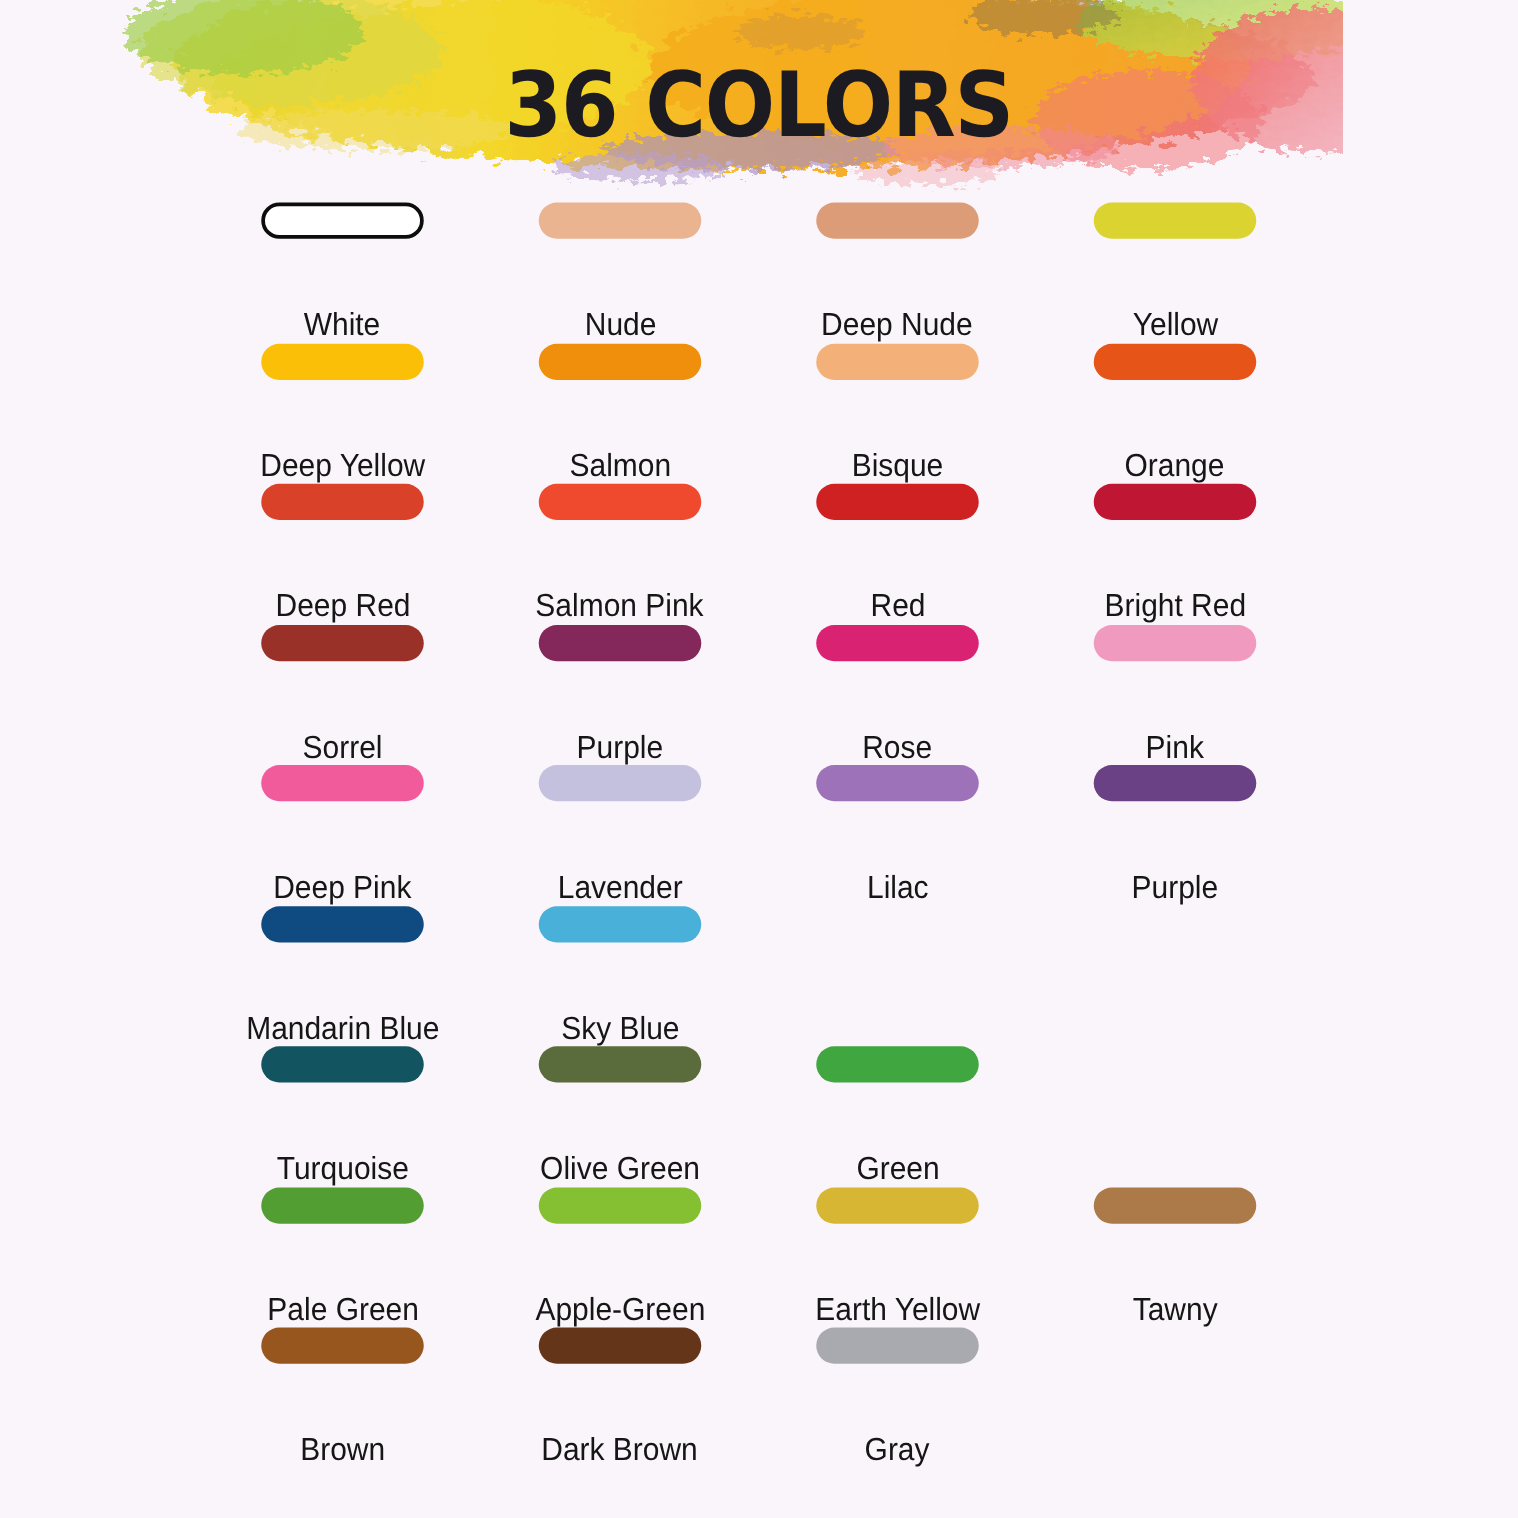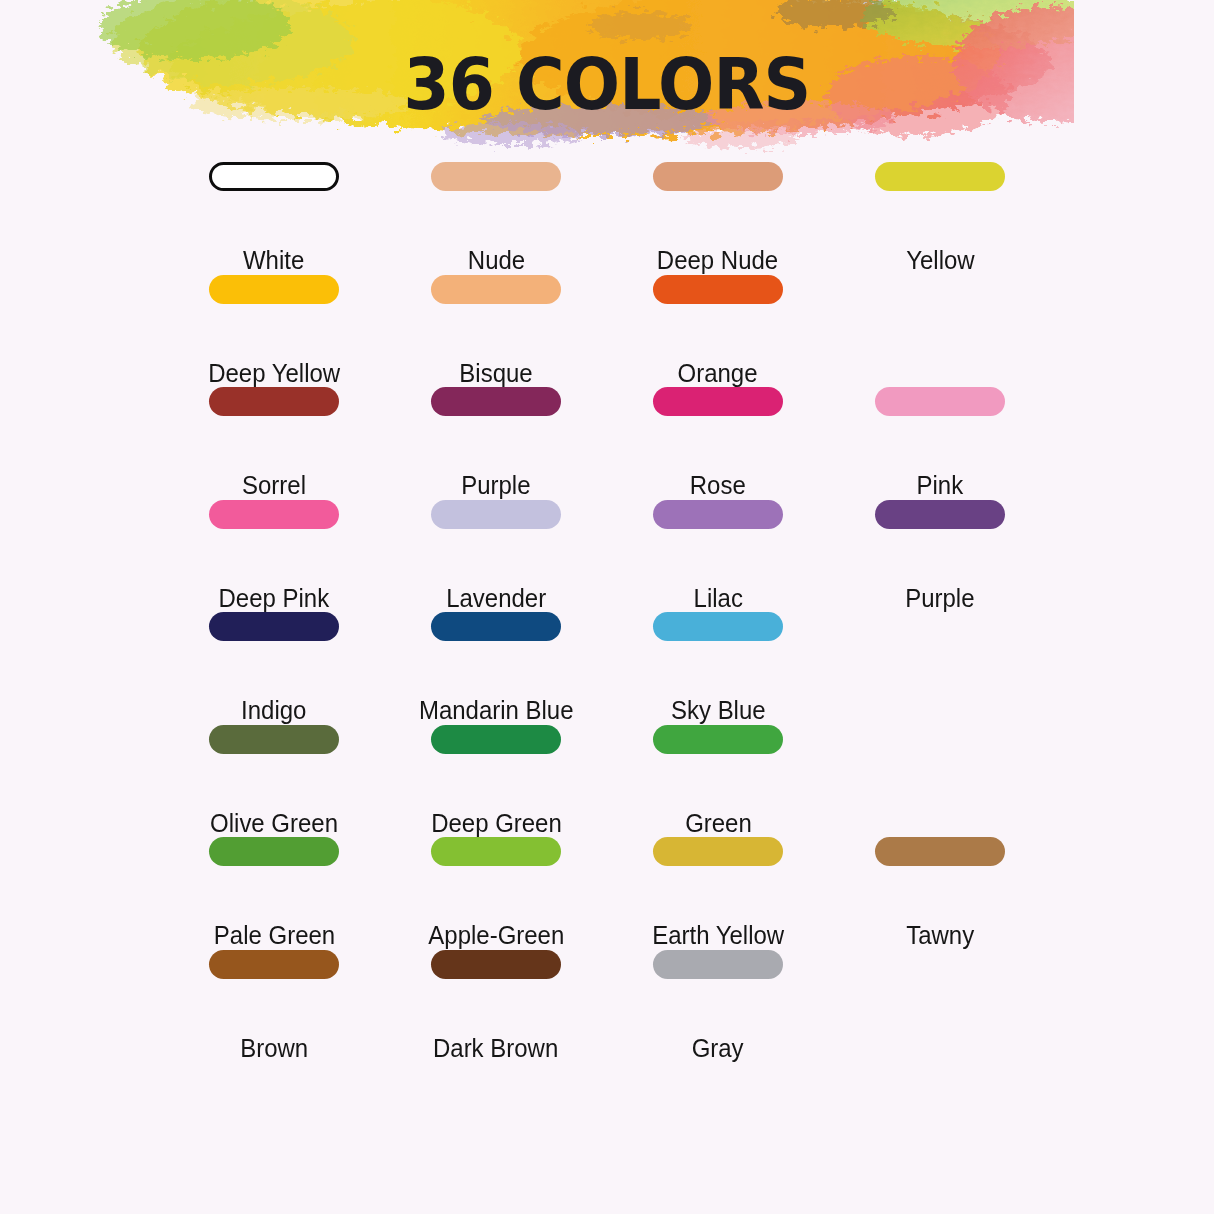--- a/index.html
+++ b/index.html
@@ -166,29 +166,51 @@
       <div class="label">Yellow</div>
     </div>
   </div>
 
   <div class="row">
     <div class="cell">
       <div class="swatch" style="background-color: rgb(251, 191, 7);"></div>
       <div class="label">Deep Yellow</div>
     </div>
     <div class="cell">
+      <div class="swatch" style="background-color: rgb(239, 143, 11);"></div>
+      <div class="label">Salmon</div>
+    </div>
+    <div class="cell">
       <div class="swatch" style="background-color: rgb(243, 177, 121);"></div>
       <div class="label">Bisque</div>
     </div>
     <div class="cell">
       <div class="swatch" style="background-color: rgb(230, 84, 24);"></div>
       <div class="label">Orange</div>
     </div>
   </div>
 
+  <div class="row">
+    <div class="cell">
+      <div class="swatch" style="background-color: rgb(217, 66, 40);"></div>
+      <div class="label">Deep Red</div>
+    </div>
+    <div class="cell">
+      <div class="swatch" style="background-color: rgb(239, 74, 46);"></div>
+      <div class="label">Salmon Pink</div>
+    </div>
+    <div class="cell">
+      <div class="swatch" style="background-color: rgb(207, 32, 34);"></div>
+      <div class="label">Red</div>
+    </div>
+    <div class="cell">
+      <div class="swatch" style="background-color: rgb(191, 23, 51);"></div>
+      <div class="label">Bright Red</div>
+    </div>
+  </div>
 
   <div class="row">
     <div class="cell">
       <div class="swatch" style="background-color: rgb(153, 49, 41);"></div>
       <div class="label">Sorrel</div>
     </div>
     <div class="cell">
       <div class="swatch" style="background-color: rgb(132, 39, 90);"></div>
       <div class="label">Purple</div>
     </div>
@@ -216,43 +238,39 @@
       <div class="label">Lilac</div>
     </div>
     <div class="cell">
       <div class="swatch" style="background-color: rgb(105, 65, 132);"></div>
       <div class="label">Purple</div>
     </div>
   </div>
 
   <div class="row">
     <div class="cell">
-      <div class="swatch" style="background-color: rgb(33, 31, 88);"></div>
-      <div class="label">Indigo</div>
-    </div>
-    <div class="cell">
       <div class="swatch" style="background-color: rgb(15, 74, 128);"></div>
       <div class="label">Mandarin Blue</div>
     </div>
     <div class="cell">
       <div class="swatch" style="background-color: rgb(73, 176, 217);"></div>
       <div class="label">Sky Blue</div>
     </div>
   </div>
 
   <div class="row">
     <div class="cell">
+      <div class="swatch" style="background-color: rgb(18, 84, 95);"></div>
+      <div class="label">Turquoise</div>
+    </div>
+    <div class="cell">
       <div class="swatch" style="background-color: rgb(90, 107, 60);"></div>
       <div class="label">Olive Green</div>
     </div>
     <div class="cell">
-      <div class="swatch" style="background-color: rgb(29, 138, 68);"></div>
-      <div class="label">Deep Green</div>
-    </div>
-    <div class="cell">
       <div class="swatch" style="background-color: rgb(64, 166, 63);"></div>
       <div class="label">Green</div>
     </div>
   </div>
 
   <div class="row">
     <div class="cell">
       <div class="swatch" style="background-color: rgb(82, 158, 51);"></div>
       <div class="label">Pale Green</div>
     </div>

